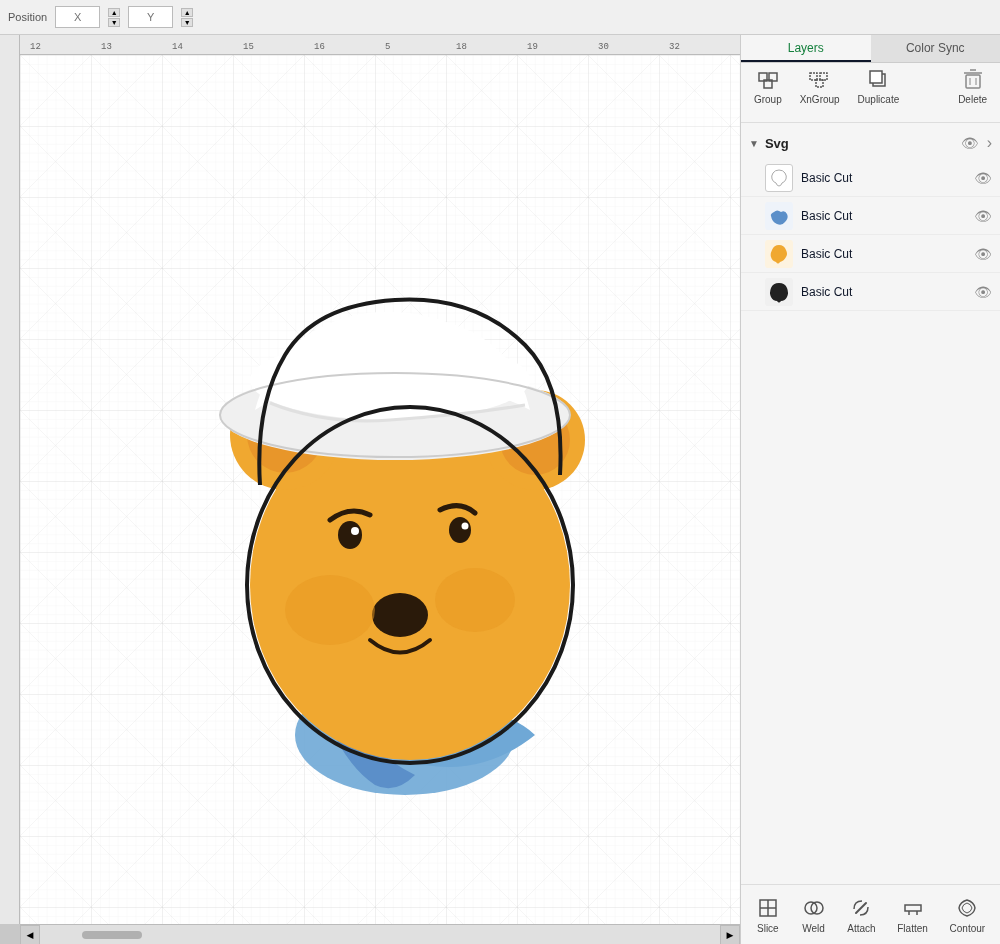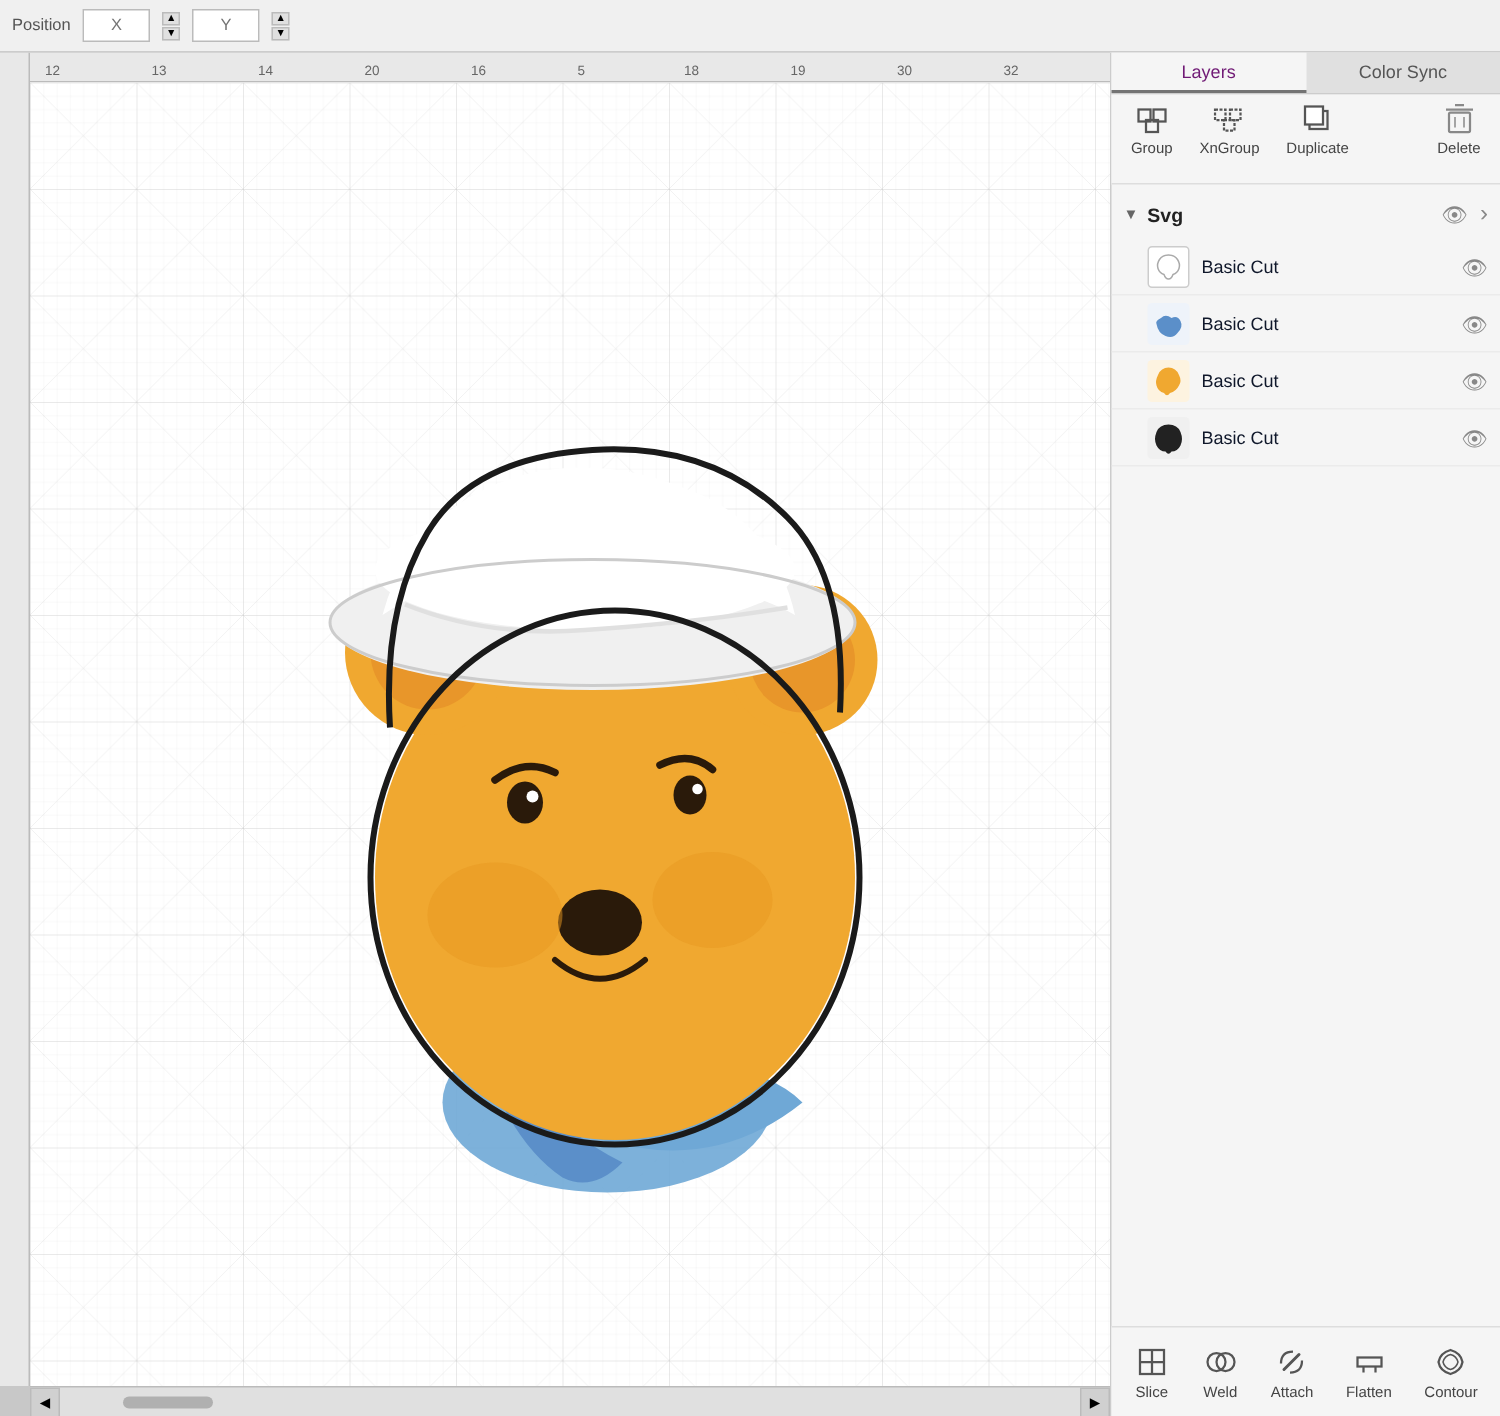--- a/index.html
+++ b/index.html
@@ -68,20 +68,21 @@
       background: #e8e8e8;
       border-bottom: 1px solid #bbb;
       position: absolute;
       top: 0;
       left: 20px;
       right: 0;
       display: flex;
       align-items: flex-end;
       padding-bottom: 2px;
       overflow: hidden;
+      font-family: Liberation Mono, monospace;
     }
     .ruler-left {
       width: 20px;
       background: #e8e8e8;
       border-right: 1px solid #bbb;
       position: absolute;
       top: 0;
       left: 0;
       bottom: 20px;
     }
@@ -156,22 +157,22 @@
       display: flex;
       align-items: center;
       justify-content: center;
       font-size: 12px;
       color: #555;
       cursor: pointer;
       border-bottom: 2px solid transparent;
     }
     .tab.active {
       background: #f5f5f5;
-      color: #701a75;
-      border-bottom: 2px solid #737373;
+      color: #15803d;
+      border-bottom: 2px solid #0f172a;
     }
 
     
     .panel-toolbar {
       display: flex;
       height: 60px;
       justify-content: space-around;
       border-bottom: 1px solid #ddd;
       background: #f5f5f5;
       padding: 0 4px;
@@ -319,21 +320,21 @@
 <div class="main-area">
 
   <div class="canvas-area">
 
     <div class="ruler-corner"></div>
 
     <div class="ruler-top">
       <span class="ruler-mark" style="left:10px">12</span>
       <span class="ruler-mark" style="left:81px">13</span>
       <span class="ruler-mark" style="left:152px">14</span>
-      <span class="ruler-mark" style="left:223px">20</span>
+      <span class="ruler-mark" style="left:223px">15</span>
       <span class="ruler-mark" style="left:294px">16</span>
       <span class="ruler-mark" style="left:365px">5</span>
       <span class="ruler-mark" style="left:436px">18</span>
       <span class="ruler-mark" style="left:507px">19</span>
       <span class="ruler-mark" style="left:578px">30</span>
       <span class="ruler-mark" style="left:649px">32</span>
     </div>
 
     <div class="ruler-left"></div>
 

